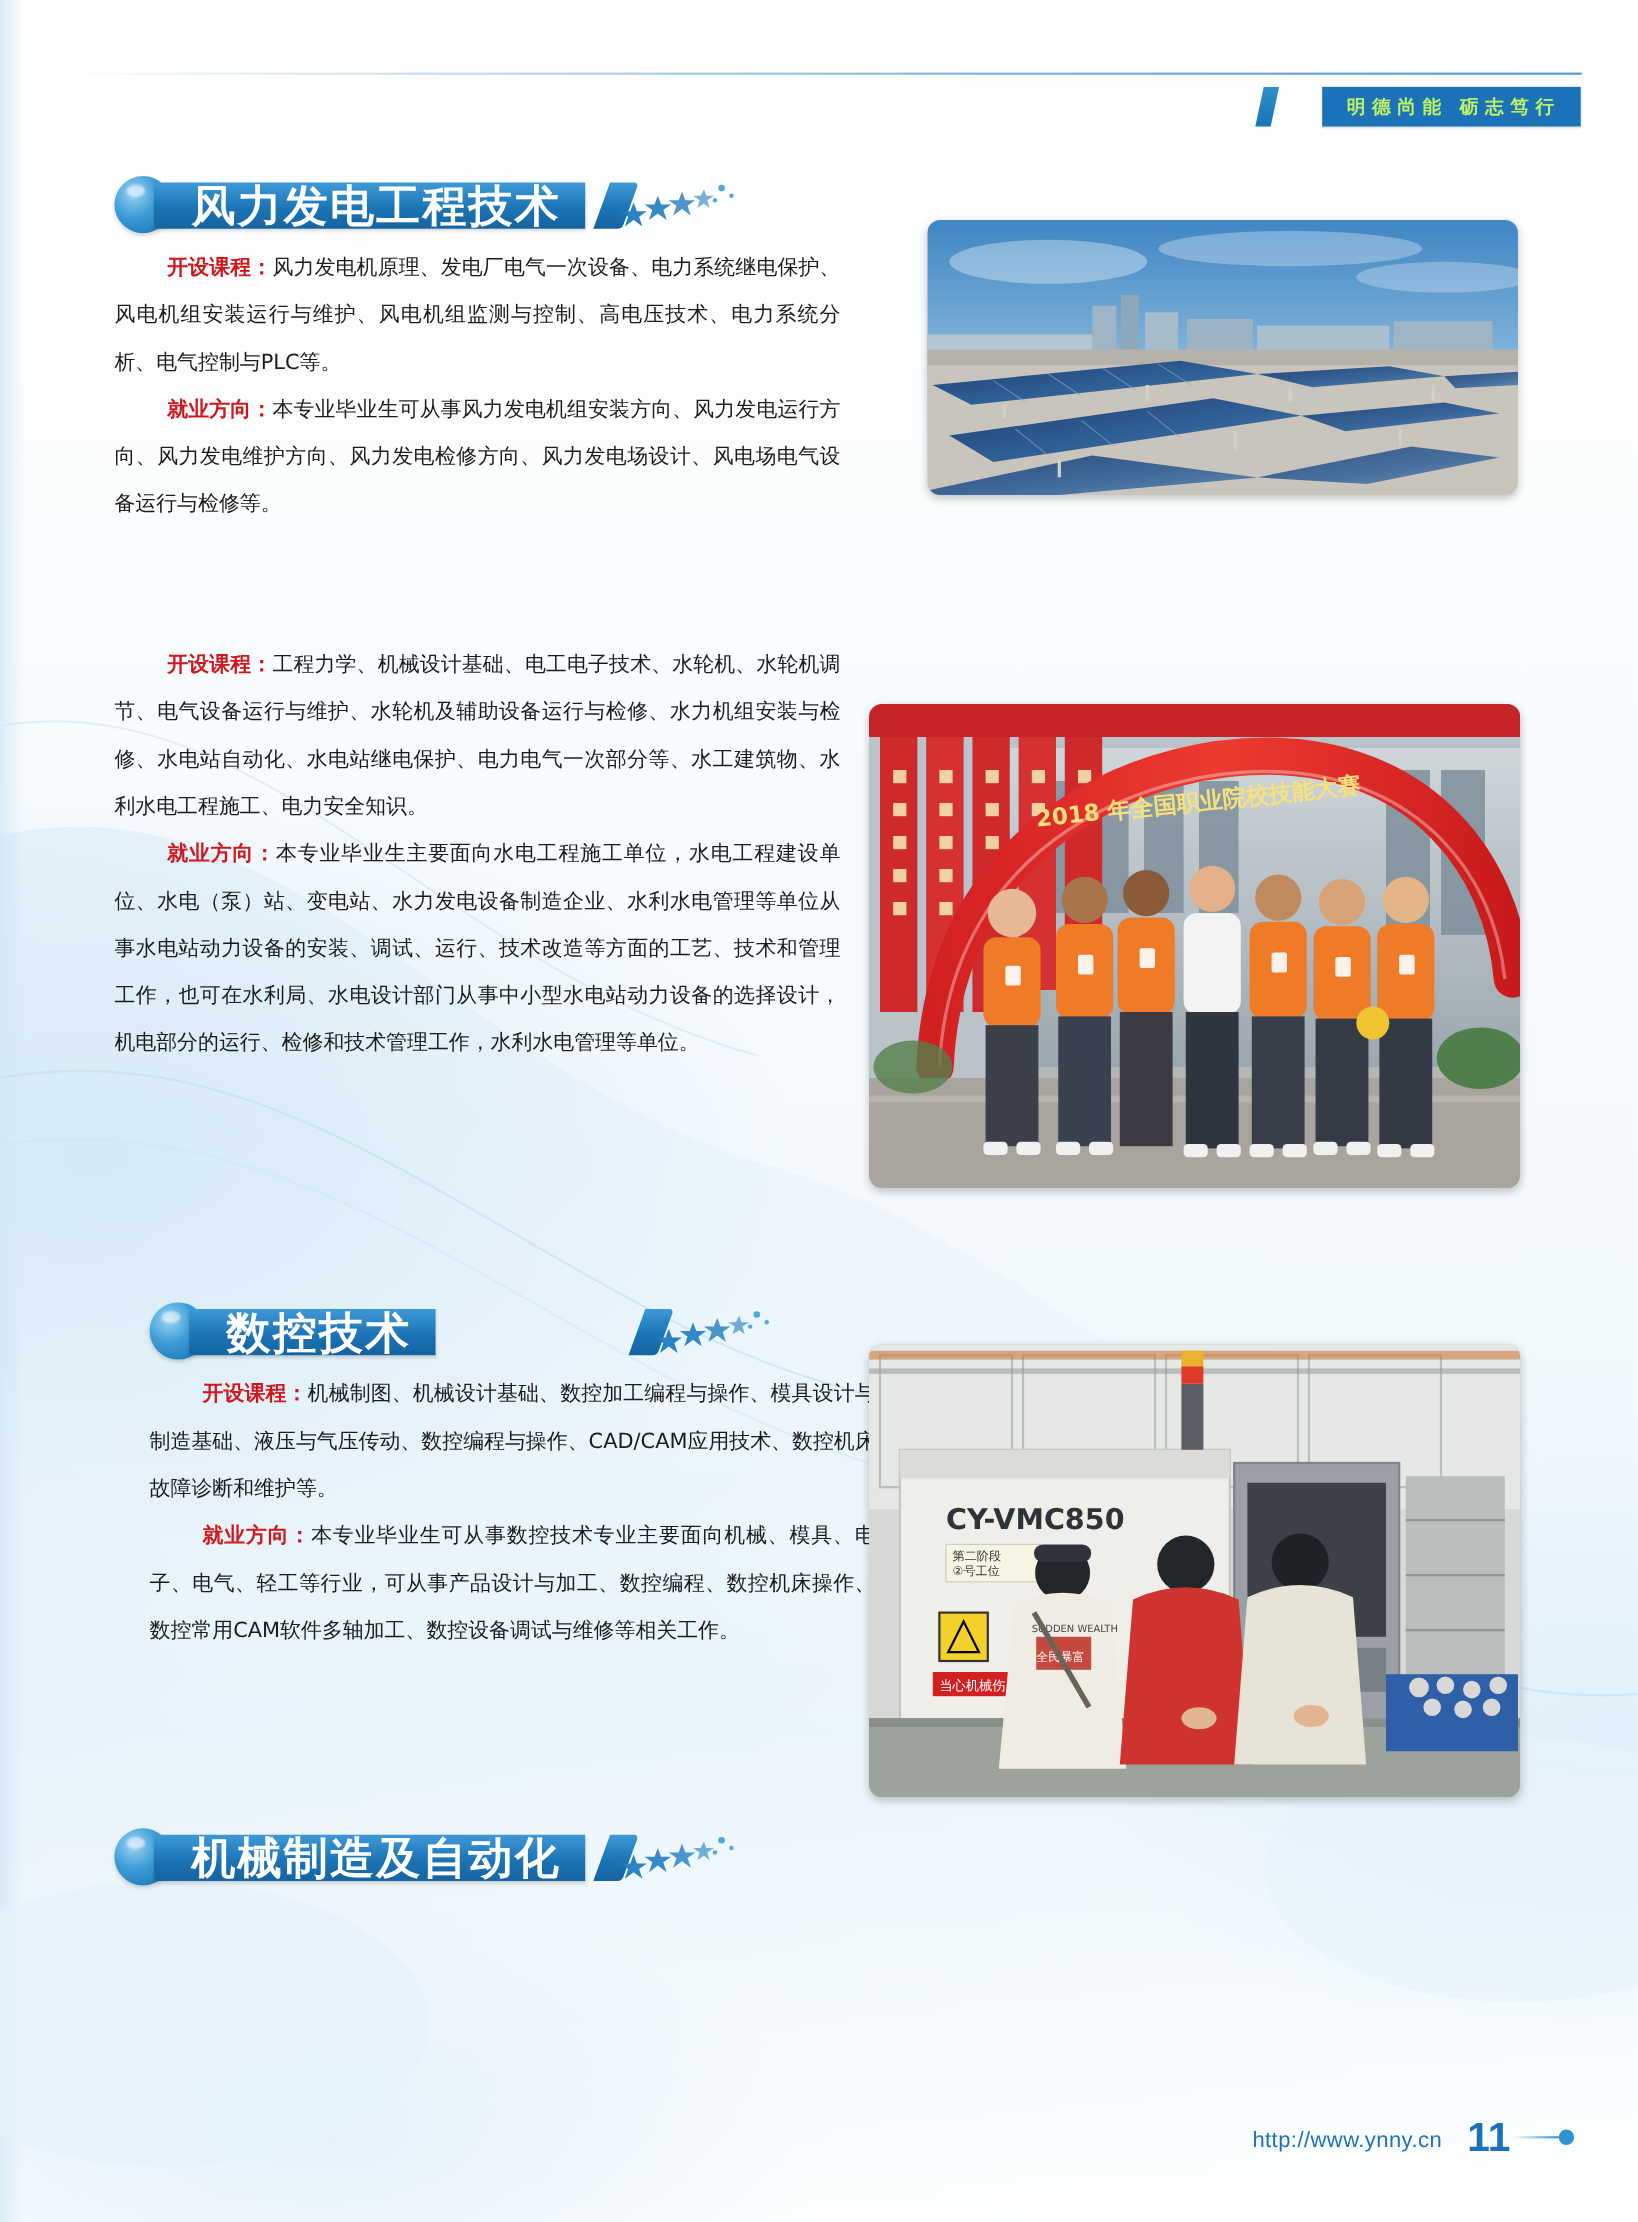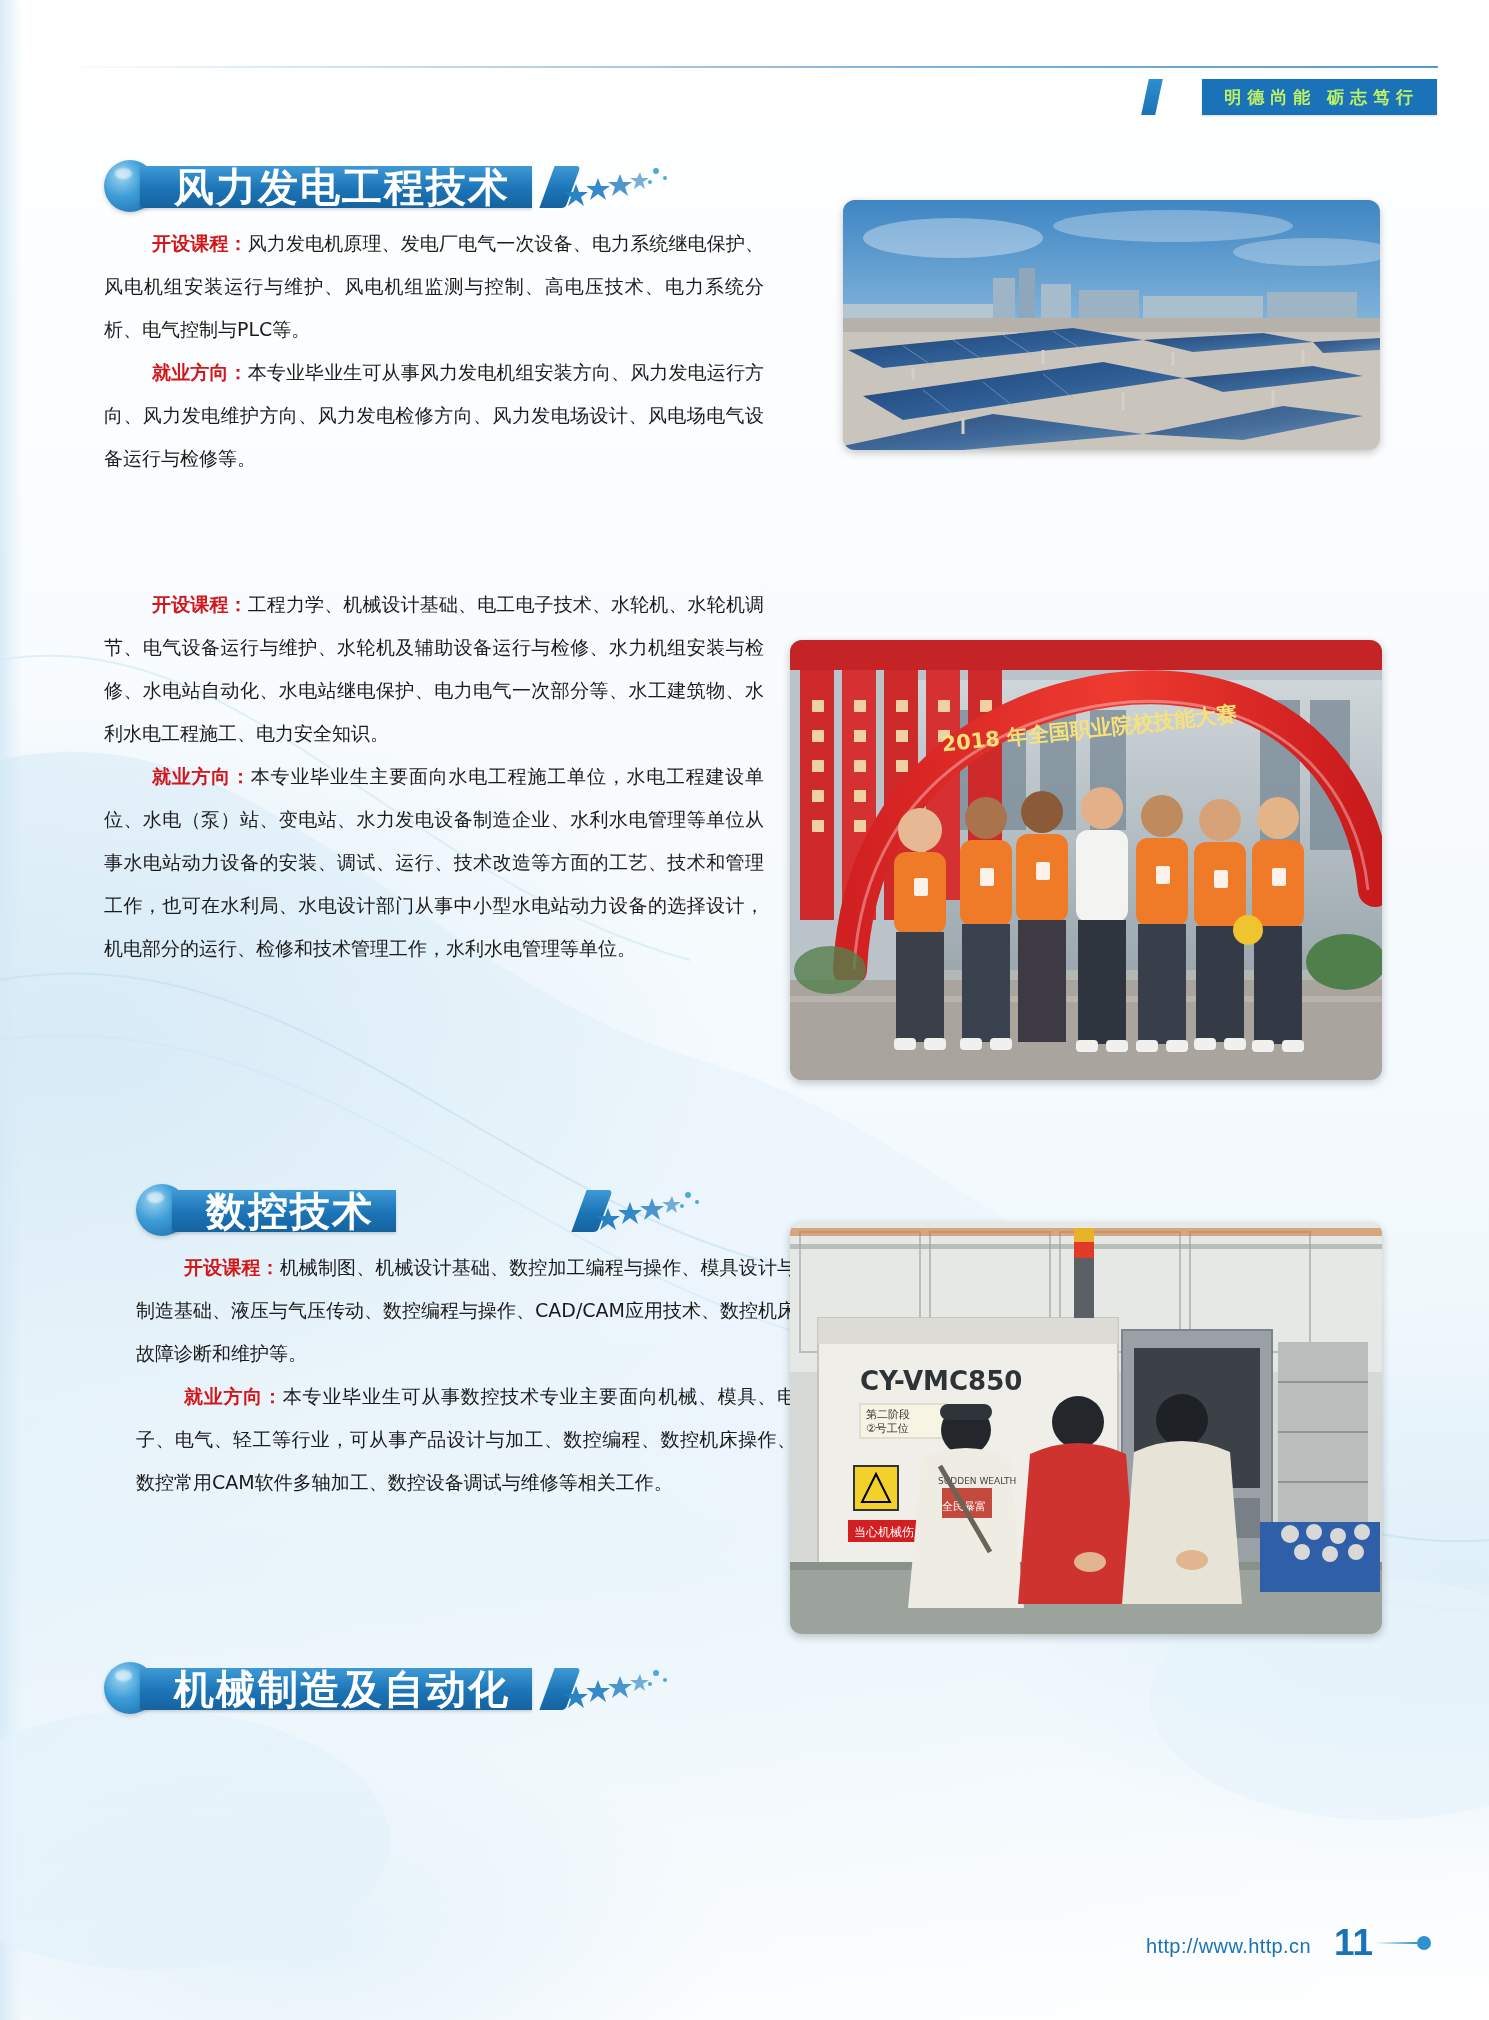--- a/index.html
+++ b/index.html
@@ -477,16 +477,16 @@
       </g>
       <g fill="#4fa8dd">
         <circle cx="92" cy="9" r="3"></circle>
           <circle cx="101" cy="16" r="2"></circle>
           <circle cx="86" cy="20" r="2"></circle>
       </g>
     </svg>
   </div>
 </div>
 
-<div class="footer-url">http://www.http.cn</div>
+<div class="footer-url">http://www.ynny.cn</div>
 <div class="footer-page">11</div>
 <div class="footer-line"></div>
 <div class="footer-dot"></div>
 
 </body></html>

